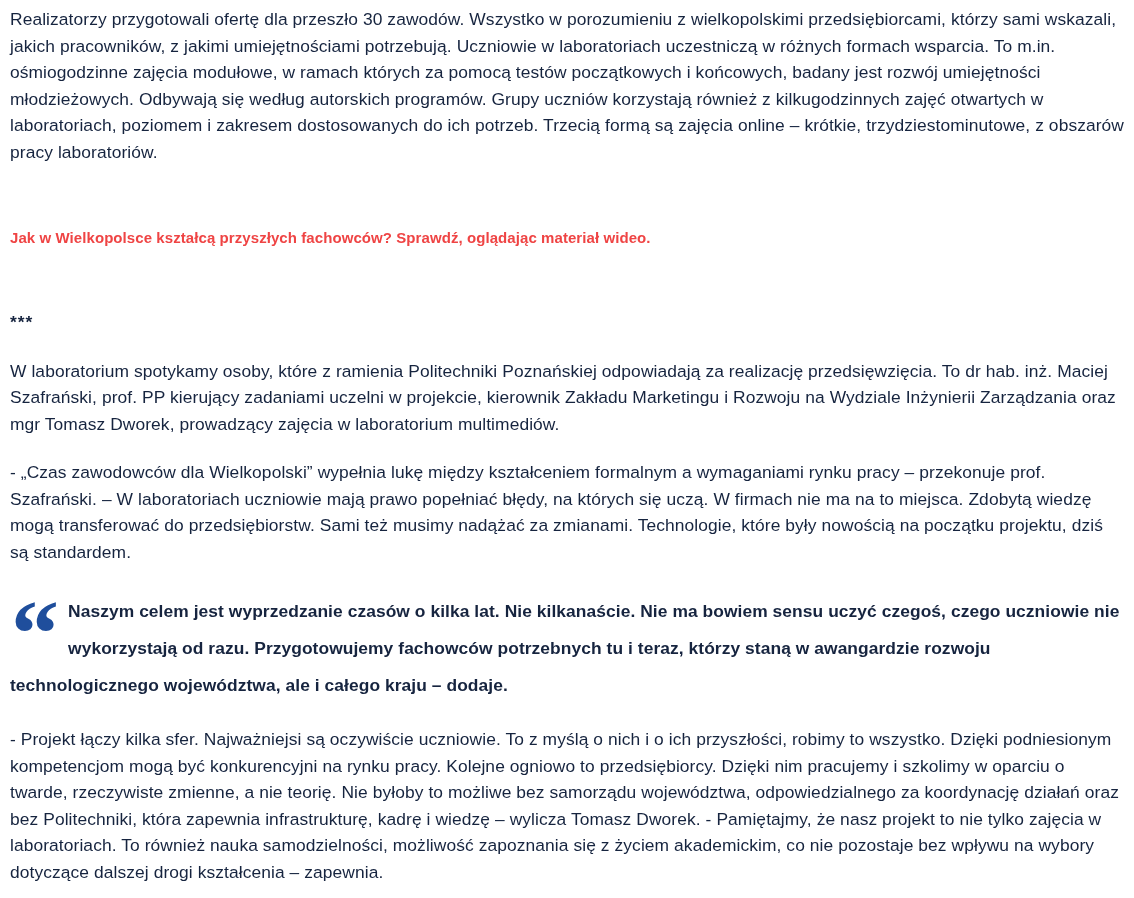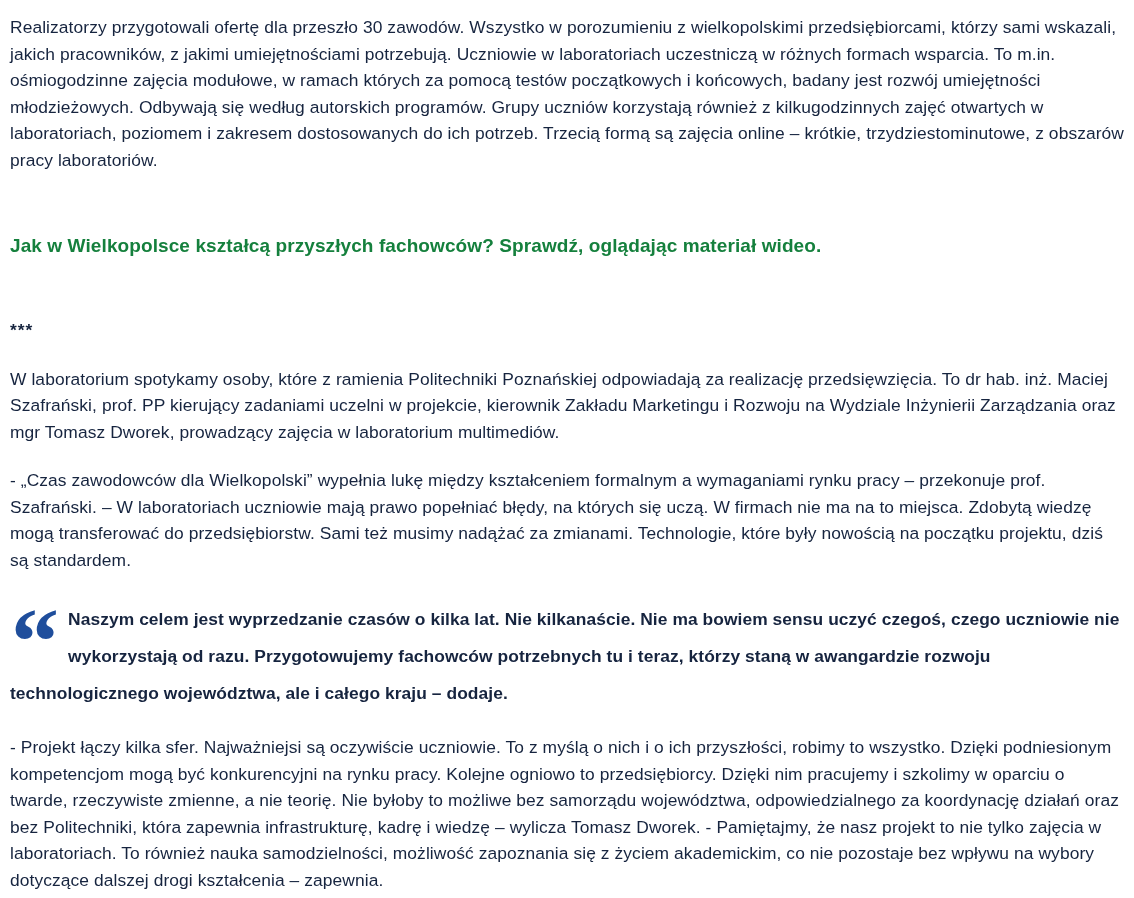--- a/index.html
+++ b/index.html
@@ -11,41 +11,41 @@
   body {
     width: 1134px;
     height: 898px;
     font-family: "Liberation Sans", sans-serif;
     color: #16243f;
     overflow: hidden;
   }
   .page {
     box-sizing: border-box;
     width: 1134px;
-    padding: 14px 9px 0 10px;
+    padding: 6px 9px 0 10px;
   }
   p.body-para {
     margin: 0;
     font-size: 17.4px;
     line-height: 26.5px;
     color: #16243f;
     text-align: left;
     letter-spacing: 0.005em;
   }
   .gap-lg { height: 60px; }
   .gap-md { height: 26px; }
   .gap-sm { height: 22px; }
   .gap-quote-top { height: 28px; }
 
   h2.video-heading {
     margin: 0;
-    font-size: 19px;
+    font-size: 15px;
     line-height: 26.5px;
     font-weight: bold;
-    color: #15803d;
+    color: #ef4444;
     letter-spacing: 0.005em;
   }
   .separator {
     margin: 0;
     font-size: 17.4px;
     line-height: 20px;
     font-weight: bold;
     color: #16243f;
     letter-spacing: 0.06em;
   }

